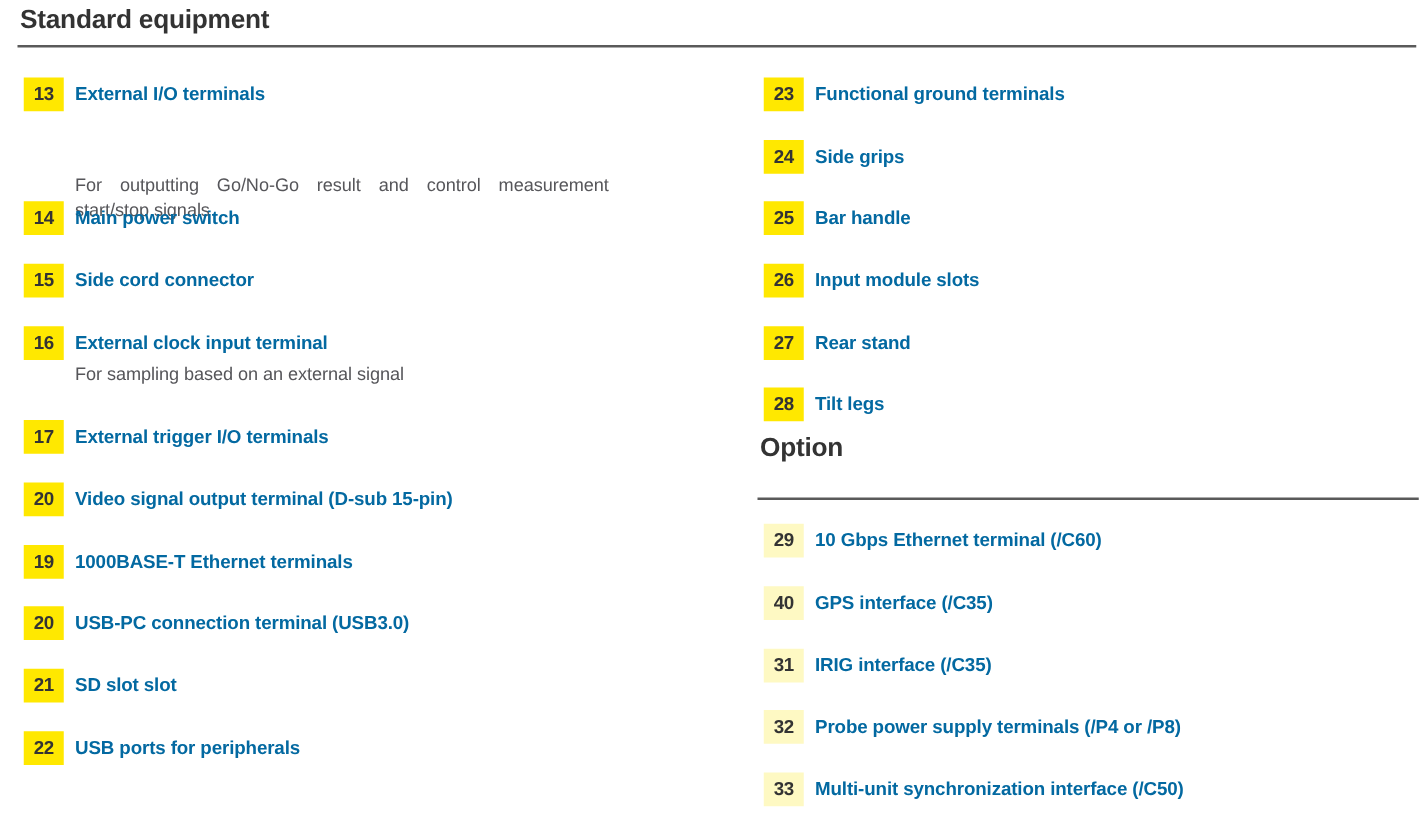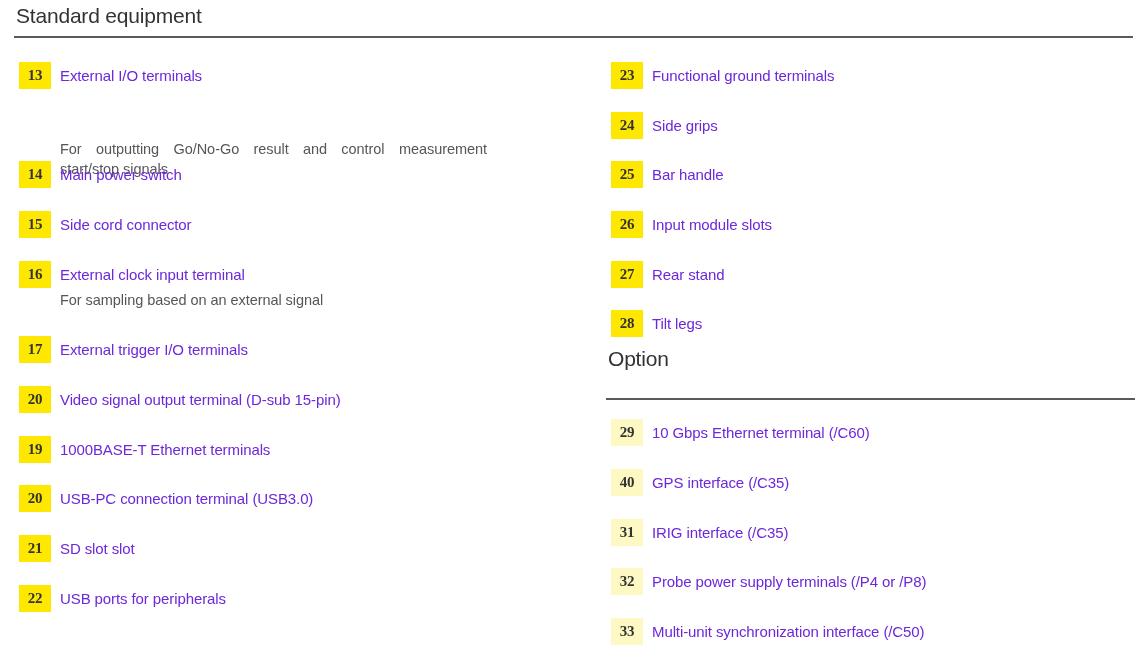--- a/index.html
+++ b/index.html
@@ -30,21 +30,21 @@
     top: 0;
   }
   .col-left  { left: 0;     width: 570px; }
   .col-right { left: 595px; width: 545px; }
 
   
   .section-head {
     position: absolute;
     left: 16px;
     font-size: 21px;
-    font-weight: normal;
+    font-weight: bold;
     letter-spacing: -0.2px;
     color: #333333;
     white-space: nowrap;
     line-height: 26px;
   }
   .divider {
     position: absolute;
     height: 2px;
     background: #5a5a5a;
   }
@@ -59,34 +59,33 @@
     left: 0;
     top: 0;
     width: 32px;
     height: 27px;
     line-height: 27px;
     text-align: center;
     font-size: 15px;
     font-weight: bold;
     color: #333333;
     letter-spacing: -0.3px;
-    font-family: Liberation Serif, serif;
   }
   .badge.yellow { background: #ffe800; }
   .badge.pink   { background: #fef9c3; }
 
   .row-title {
     position: absolute;
     left: 41px;
     top: 0;
     height: 27px;
     line-height: 27px;
     font-size: 15px;
-    font-weight: normal;
-    color: #6d28d9;
+    font-weight: bold;
+    color: #0369a1;
     white-space: nowrap;
     letter-spacing: -0.1px;
   }
   .row-desc {
     position: absolute;
     left: 41px;
     font-size: 14.5px;
     font-weight: normal;
     color: #56565a;
     line-height: 20px;

